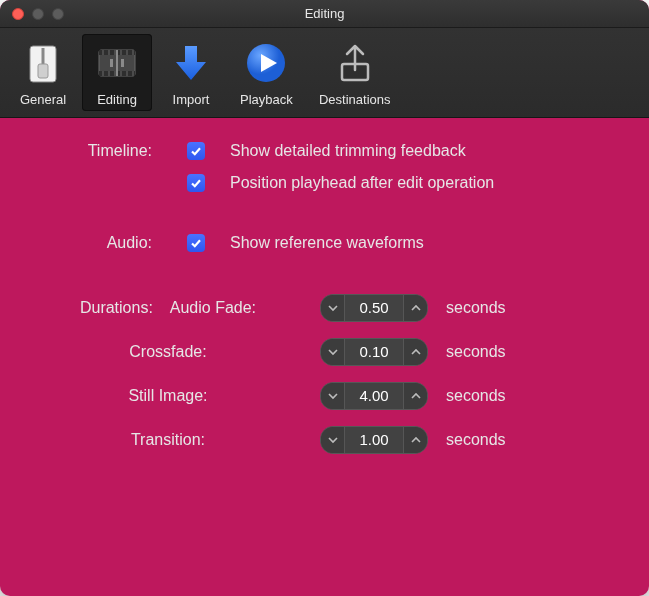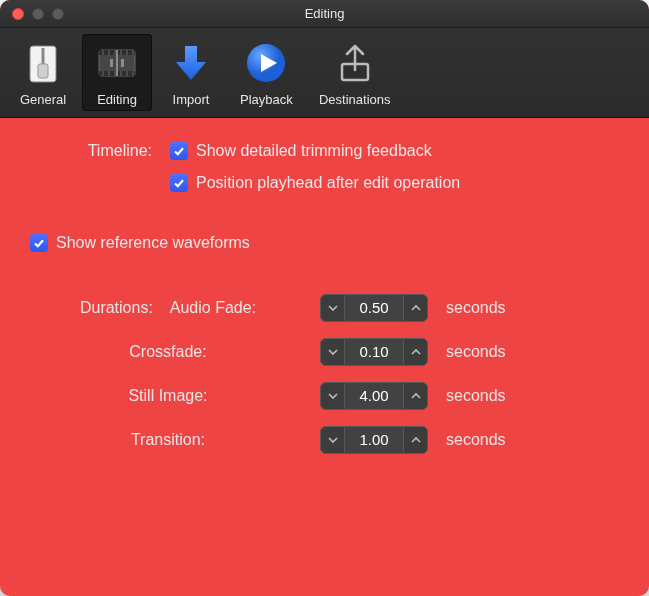--- a/index.html
+++ b/index.html
@@ -5,21 +5,21 @@
   * { box-sizing: border-box; margin: 0; padding: 0; }
   body {
     width: 649px;
     height: 596px;
     background: #fff;
     font-family: -apple-system, "Helvetica Neue", Helvetica, Arial, sans-serif;
   }
   .window {
     width: 649px;
     height: 596px;
-    background: #ef4444;
+    background: #be185d;
     border-radius: 10px;
     overflow: hidden;
     position: relative;
     box-shadow: 0 10px 30px rgba(0,0,0,.4);
   }
   .titlebar {
     height: 28px;
     display: flex;
     align-items: center;
     padding-left: 12px;
@@ -54,39 +54,39 @@
   .tb-item:first-child { margin-left: 8px; }
   .tb-item.selected { background:#1b1b1b; box-shadow: inset 0 0 0 1px #0f0f0f; }
   .tb-icon { width:46px; height:46px; display:flex; align-items:center; justify-content:center; }
   .tb-label { margin-top:4px; color:#e6e6e6; }
 
   .content {
     padding: 24px 30px 0 30px;
     color:#e6e6e6;
     font-size: 16px;
   }
-  .row { display:flex; align-items:flex-start; margin-bottom: 14px; }
+  .row { display:flex; align-items:flex-start; margin-bottom: 14px; gap: 17px; }
   .section-label {
     width: 140px; text-align:right; padding-right: 18px; color:#e6e6e6;
   }
   .checkbox {
     width:18px; height:18px; border-radius:4px;
     background: linear-gradient(#4a72ff,#2d56f0);
     display:inline-flex; align-items:center; justify-content:center;
     margin-right: 8px;
     flex-shrink: 0;
   }
   .checkbox svg { width:12px; height:12px; stroke:#fff; stroke-width:2.2; fill:none; }
   .gap { height: 28px; }
 
   .duration-row { display:flex; align-items:center; margin-bottom: 16px; }
   .dur-label { width: 290px; text-align:center; padding-right: 14px; color:#e6e6e6; }
   .stepper {
     display:flex; align-items:stretch; height:28px; min-width: 108px;
-    background:#424242; border:1px solid #575757; border-radius:6px; overflow:hidden;
+    background:#424242; border:1px solid #575757; border-radius:13px; overflow:hidden;
   }
   .stbtn { width:24px; display:flex; align-items:center; justify-content:center; background:#3c3c3c; cursor:pointer; }
   .stbtn.left { border-right:1px solid #565656; }
   .stbtn.right { border-left:1px solid #565656; }
   .stval { flex:1; text-align:center; line-height:26px; color:#fff; font-size:15px; }
   .chev { width:10px; height:10px; stroke:#bcbcbc; stroke-width:1.6; fill:none; }
   .unit { margin-left: 18px; color:#e6e6e6; }
 </style>
 </head>
 <body>
@@ -199,20 +199,21 @@
         <svg viewBox="0 0 12 12">
             <path d="M2 6.5 L4.8 9.2 L10 3.2"></path>
           </svg>
       </span>
       <span>Position playhead after edit operation</span>
     </div>
 
     <div class="gap"></div>
 
     <div class="row">
+      <div class="section-label">Audio:</div>
       <span class="checkbox">
         <svg viewBox="0 0 12 12">
             <path d="M2 6.5 L4.8 9.2 L10 3.2"></path>
           </svg>
       </span>
       <span>Show reference waveforms</span>
     </div>
 
     <div class="gap"></div>
 

